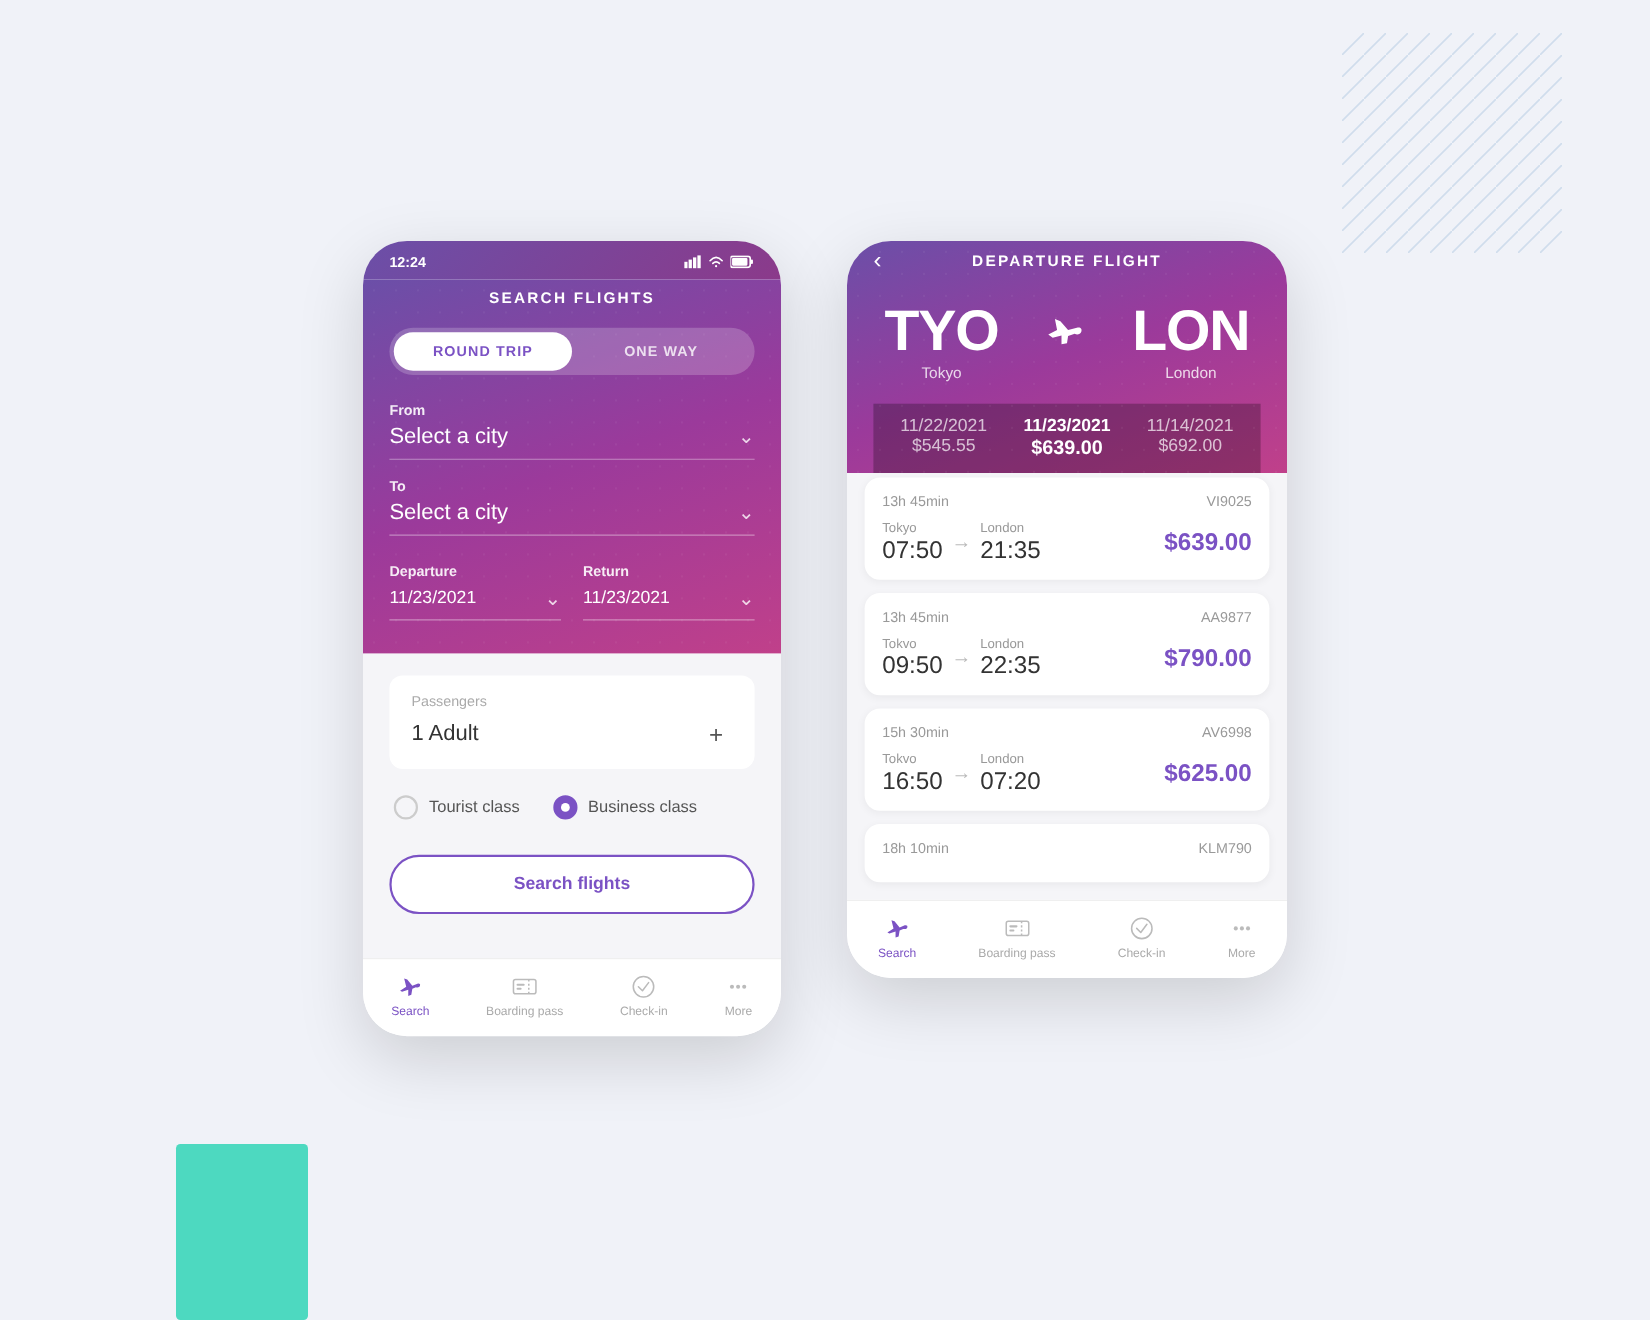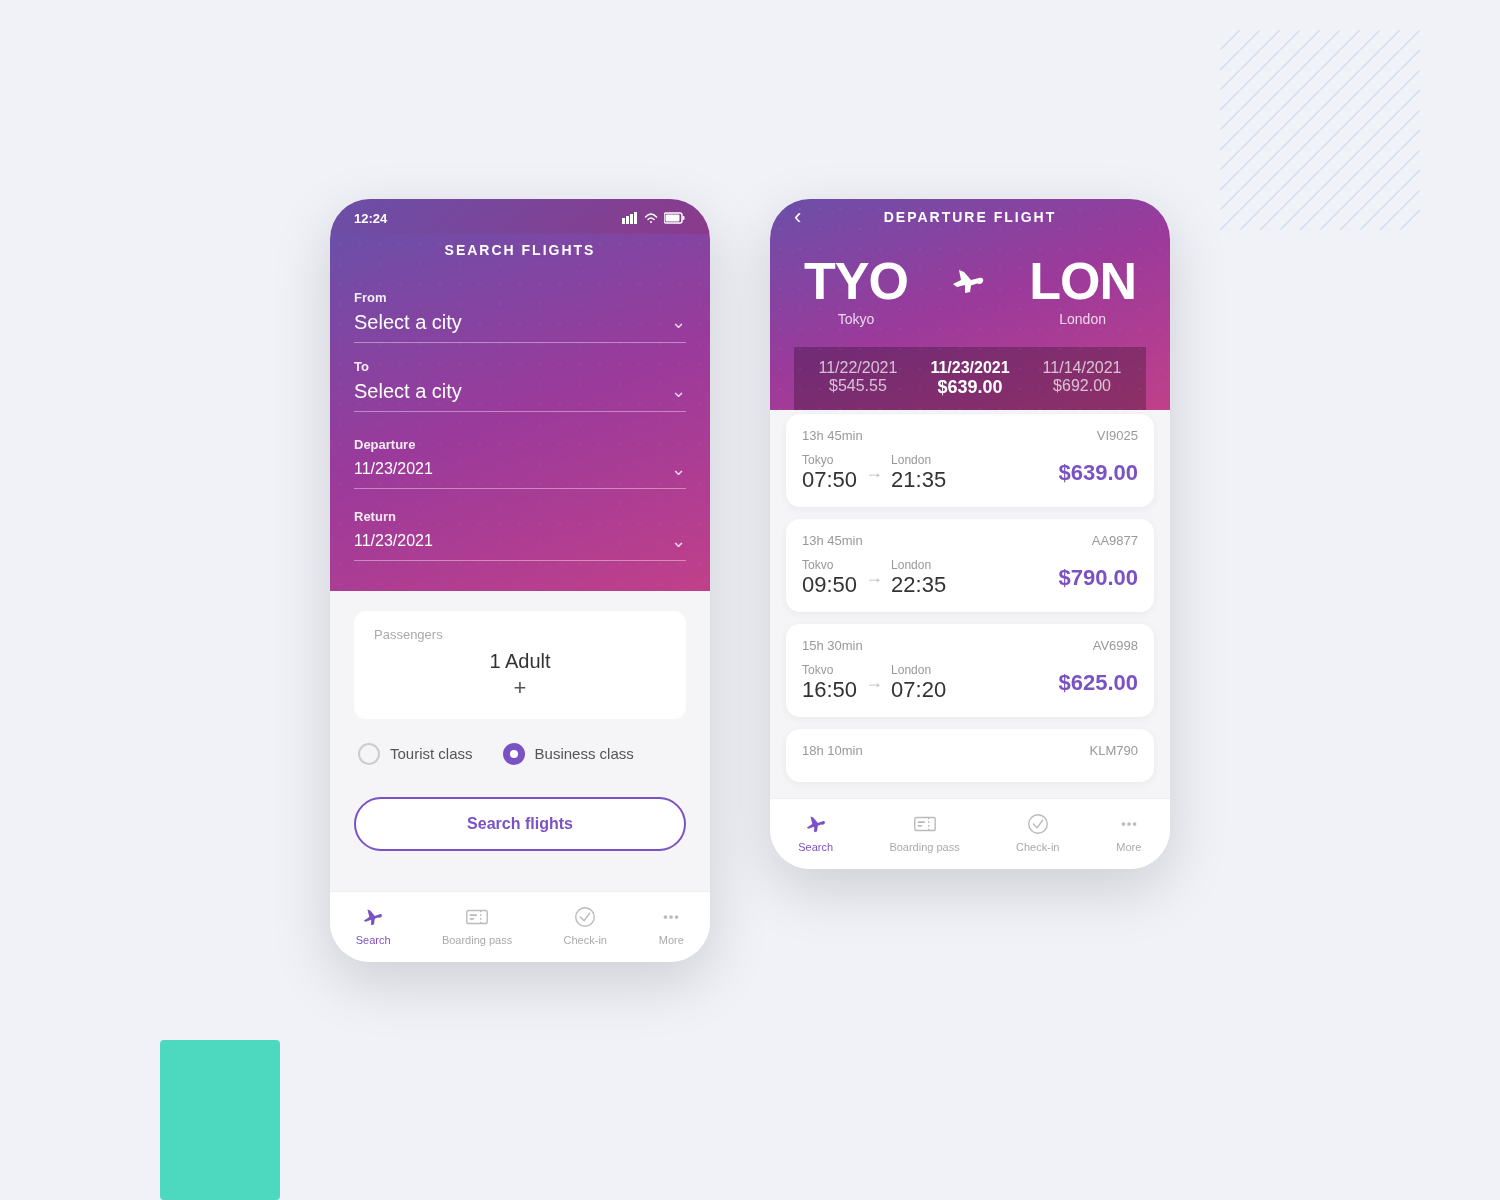--- a/index.html
+++ b/index.html
@@ -135,21 +135,20 @@
       color: #fff;
       font-size: 20px;
       font-weight: 300;
     }
     .chevron-icon { color: rgba(255,255,255,0.8); font-size: 18px; }
 
     .date-row {
       display: flex;
       gap: 20px;
       margin-top: 25px;
-      flex-direction: column;
     }
     .date-field { flex: 1; }
     .date-select {
       display: flex;
       justify-content: space-between;
       align-items: center;
       border-bottom: 1px solid rgba(255,255,255,0.4);
       padding-bottom: 8px;
       cursor: pointer;
     }
@@ -182,21 +181,20 @@
     }
     .passengers-label {
       color: #aaa;
       font-size: 13px;
       margin-bottom: 8px;
     }
     .passengers-row {
       display: flex;
       justify-content: space-between;
       align-items: center;
-      flex-direction: column;
     }
     .passengers-value {
       font-size: 20px;
       color: #333;
       font-weight: 300;
     }
     .add-btn {
       width: 30px;
       height: 30px;
       display: flex;
@@ -437,20 +435,24 @@
           <rect x="1.5" y="2.5" width="14" height="7" rx="1" fill="white"></rect>
         </svg>
       </div>
     </div>
 
     <div class="search-header">
       <div class="map-overlay"></div>
 
       <div class="search-title">SEARCH FLIGHTS</div>
 
+      <div class="trip-toggle">
+        <div class="trip-btn active">ROUND TRIP</div>
+        <div class="trip-btn inactive">ONE WAY</div>
+      </div>
 
       <div class="field-group">
         <div class="field-label">From</div>
         <div class="field-select">
           <span class="field-value">Select a city</span>
           <span class="chevron-icon">⌄</span>
         </div>
       </div>
 
       <div class="field-group">

